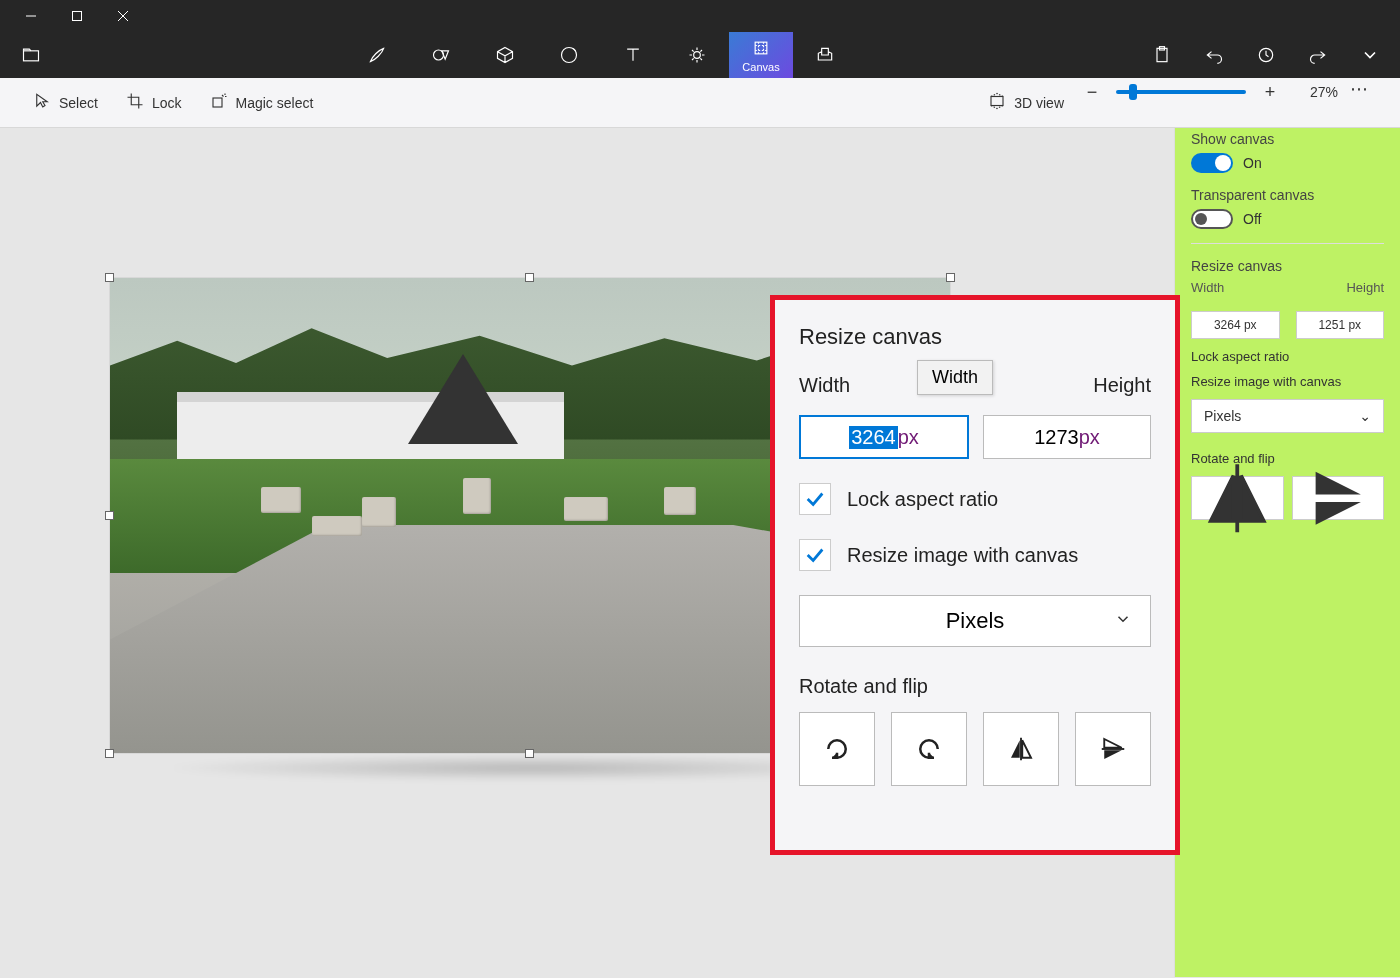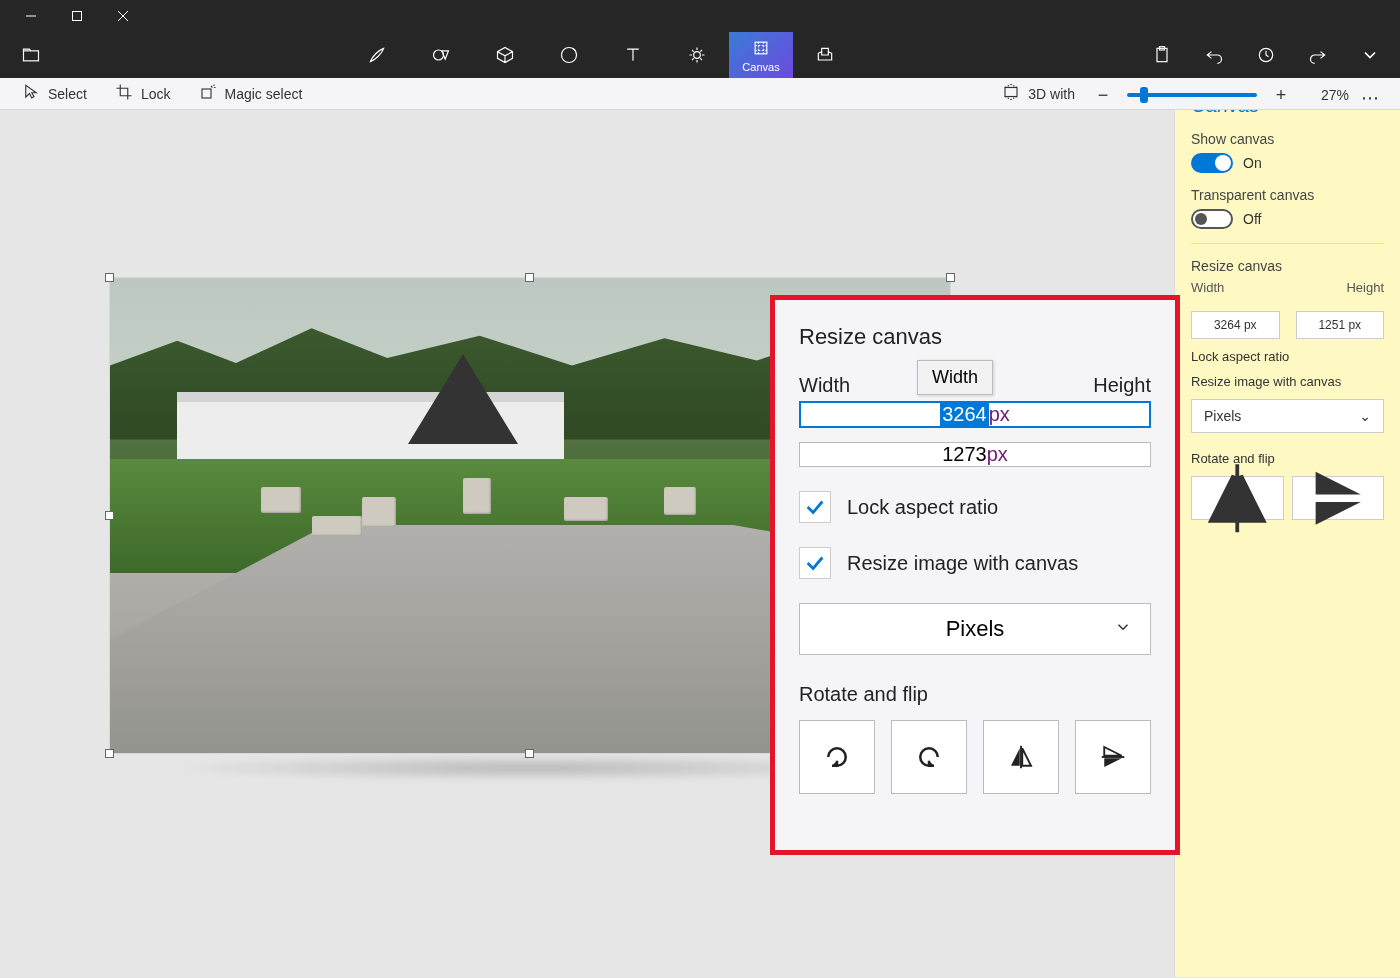--- a/index.html
+++ b/index.html
@@ -17,21 +17,21 @@
 .ribbon-left { width: 62px; display: flex; align-items: center; justify-content: center; }
 .ribbon-center { flex: 1; display: flex; justify-content: center; align-items: stretch; gap: 0; }
 .ribbon-item { width: 64px; display: flex; flex-direction: column; align-items: center; justify-content: center; color: #fff; font-size: 11px; gap: 2px; position: relative; }
 .ribbon-item.active { background: linear-gradient(135deg, #3a7bd5, #6d4ae0); }
 .ribbon-item .icon { height: 22px; display: flex; align-items: center; justify-content: center; }
 .ribbon-right { display: flex; align-items: center; gap: 8px; padding-right: 8px; }
 .ribbon-right .rb { width: 44px; display: flex; align-items: center; justify-content: center; color: #888; }
 .ribbon svg { width: 20px; height: 20px; stroke: #fff; fill: none; stroke-width: 1.4; }
 
 
-.sec-toolbar { height: 32px; background: #f5f5f7; display: flex; align-items: flex-end; padding: 0 8px; border-bottom: 1px solid #d8d8d8; position: relative; z-index: 2; }
+.sec-toolbar { height: 50px; background: #f5f5f7; display: flex; align-items: flex-start; padding: 0 19px; border-bottom: 1px solid #d8d8d8; position: relative; z-index: 2; }
 .tb-item { display: flex; align-items: center; gap: 8px; padding: 0 14px; height: 100%; font-size: 14px; color: #333; }
 .tb-item svg { width: 18px; height: 18px; }
 .tb-spacer { flex: 1; }
 .zoom-group { display: flex; align-items: center; gap: 10px; }
 .zoom-btn { width: 28px; height: 28px; display: flex; align-items: center; justify-content: center; font-size: 18px; color: #333; }
 .zoom-slider { width: 130px; height: 4px; background: #0078d7; position: relative; border-radius: 2px; }
 .zoom-slider::after { content: ''; position: absolute; left: 10%; top: -6px; width: 8px; height: 16px; background: #0078d7; border-radius: 3px; }
 .zoom-pct { font-size: 14px; color: #333; width: 44px; text-align: right; }
 .more { font-size: 18px; padding: 0 12px; color: #333; letter-spacing: 1px; }
 
@@ -52,21 +52,21 @@
 .lamp::before { content:''; position:absolute; top:0; left:-14px; width:32px; height:14px; border-top:3px solid #222; border-radius: 20px 20px 0 0; }
 
 
 .handle { position: absolute; width: 9px; height: 9px; background: #fff; border: 1px solid #666; }
 .h-tl { top: -5px; left: -5px; } .h-tm { top: -5px; left: calc(50% - 5px); } .h-tr { top: -5px; right: -5px; }
 .h-ml { top: calc(50% - 5px); left: -5px; } .h-mr { top: calc(50% - 5px); right: -5px; }
 .h-bl { bottom: -5px; left: -5px; } .h-bm { bottom: -5px; left: calc(50% - 5px); } .h-br { bottom: -5px; right: -5px; }
 .shadow { position: absolute; left: 6%; right: 6%; bottom: -28px; height: 26px; background: radial-gradient(ellipse at center, rgba(0,0,0,.2), transparent 70%); filter: blur(3px); }
 
 
-.panel { position: absolute; top: 78px; right: 0; width: 226px; bottom: 1px; background: #fef9c3; border-left: 1px solid #ddd; padding: 16px; font-size: 14px; color: #333; }
+.panel { position: absolute; top: 78px; right: 0; width: 226px; bottom: 1px; background: #bef264; border-left: 1px solid #ddd; padding: 16px; font-size: 14px; color: #333; }
 .panel h3 { color: #0078d7; font-weight: 400; font-size: 20px; margin-bottom: 14px; }
 .panel .row { margin-bottom: 14px; }
 .panel .lbl { font-size: 14px; color: #444; margin-bottom: 6px; display: block; }
 .toggle { display: flex; align-items: center; gap: 10px; }
 .toggle-track { width: 42px; height: 20px; border-radius: 10px; position: relative; }
 .toggle-on { background: #0078d7; }
 .toggle-on::after { content:''; position:absolute; right:2px; top:2px; width:16px; height:16px; background:#fff; border-radius:50%; }
 .toggle-off { background: #fff; border: 2px solid #555; }
 .toggle-off::after { content:''; position:absolute; left:2px; top:2px; width:12px; height:12px; background:#555; border-radius:50%; }
 .divider { height:1px; background:#ddd; margin: 8px 0 14px; }
@@ -77,21 +77,21 @@
 .small-row { font-size: 13px; color:#333; margin: 10px 0; }
 .panel-icons { display:flex; gap: 8px; margin-top: 8px; }
 .panel-icons .pbtn { flex:1; height: 44px; border:1px solid #ccc; display:flex; align-items:center; justify-content:center; background:#fff; }
 
 
 .popup { position: absolute; left: 770px; top: 295px; width: 410px; height: 560px; border: 5px solid #e6142a; background: #f5f5f7; padding: 24px; z-index: 10; }
 .popup h2 { font-size: 22px; font-weight: 400; color: #222; margin-bottom: 24px; }
 .field-labels { display: flex; gap: 14px; position: relative; }
 .field-labels .fl { flex:1; font-size: 20px; color: #222; }
 .tooltip { position: absolute; left: 118px; top: -14px; background: #f2f2f2; border: 1px solid #bbb; padding: 6px 14px; font-size: 18px; box-shadow: 1px 1px 3px rgba(0,0,0,.15); }
-.field-inputs { display: flex; gap: 14px; margin-top: 4px; flex-direction: column; }
+.field-inputs { display: flex; gap: 14px; margin-top: 18px; }
 .field-inputs .inp { flex:1; height: 44px; border: 1px solid #bbb; background:#fff; display:flex; align-items:center; justify-content:center; font-size: 20px; }
 .field-inputs .inp.foc { border: 2px solid #0078d7; }
 .field-inputs .inp .sel { background:#0078d7; color:#fff; padding: 0 2px; }
 .field-inputs .unit { color:#701a75;text-align:center; }
 .chk-row { display:flex; align-items:center; gap: 16px; margin-top: 24px; font-size: 20px; color:#222; }
 .chk { width: 32px; height: 32px; border: 1px solid #ccc; background:#fff; display:flex; align-items:center; justify-content:center; }
 .chk svg { width: 22px; height: 22px; stroke:#0078d7; fill:none; stroke-width:3; }
 .popup .select2 { margin-top: 24px; height: 52px; border: 1px solid #bbb; background:#fff; display:flex; align-items:center; justify-content:center; font-size: 22px; position: relative; }
 .popup .select2 .chev { position:absolute; right: 18px; }
 .rf-label { margin-top: 28px; font-size: 20px; color: #222; }
@@ -248,21 +248,21 @@
           <path d="M16 4 L18 6 M20 2 L20 4 M22 6 L20 6"></path>
         </svg></span>
     <span>Magic select</span>
   </div>
   <div class="tb-spacer"></div>
   <div class="tb-item">
     <span><svg viewBox="0 0 24 24" fill="none" stroke="#333" stroke-width="1.5">
           <rect x="4" y="6" width="16" height="12"></rect>
           <path d="M4 6 L12 2 L20 6 M20 18 L12 22 L4 18" stroke-dasharray="2 2"></path>
         </svg></span>
-    <span>3D with</span>
+    <span>3D view</span>
   </div>
   <div class="zoom-group">
     <div class="zoom-btn">−</div>
     <div class="zoom-slider"></div>
     <div class="zoom-btn">+</div>
     <div class="zoom-pct">27%</div>
   </div>
   <div class="more">⋯</div>
 </div>
 

